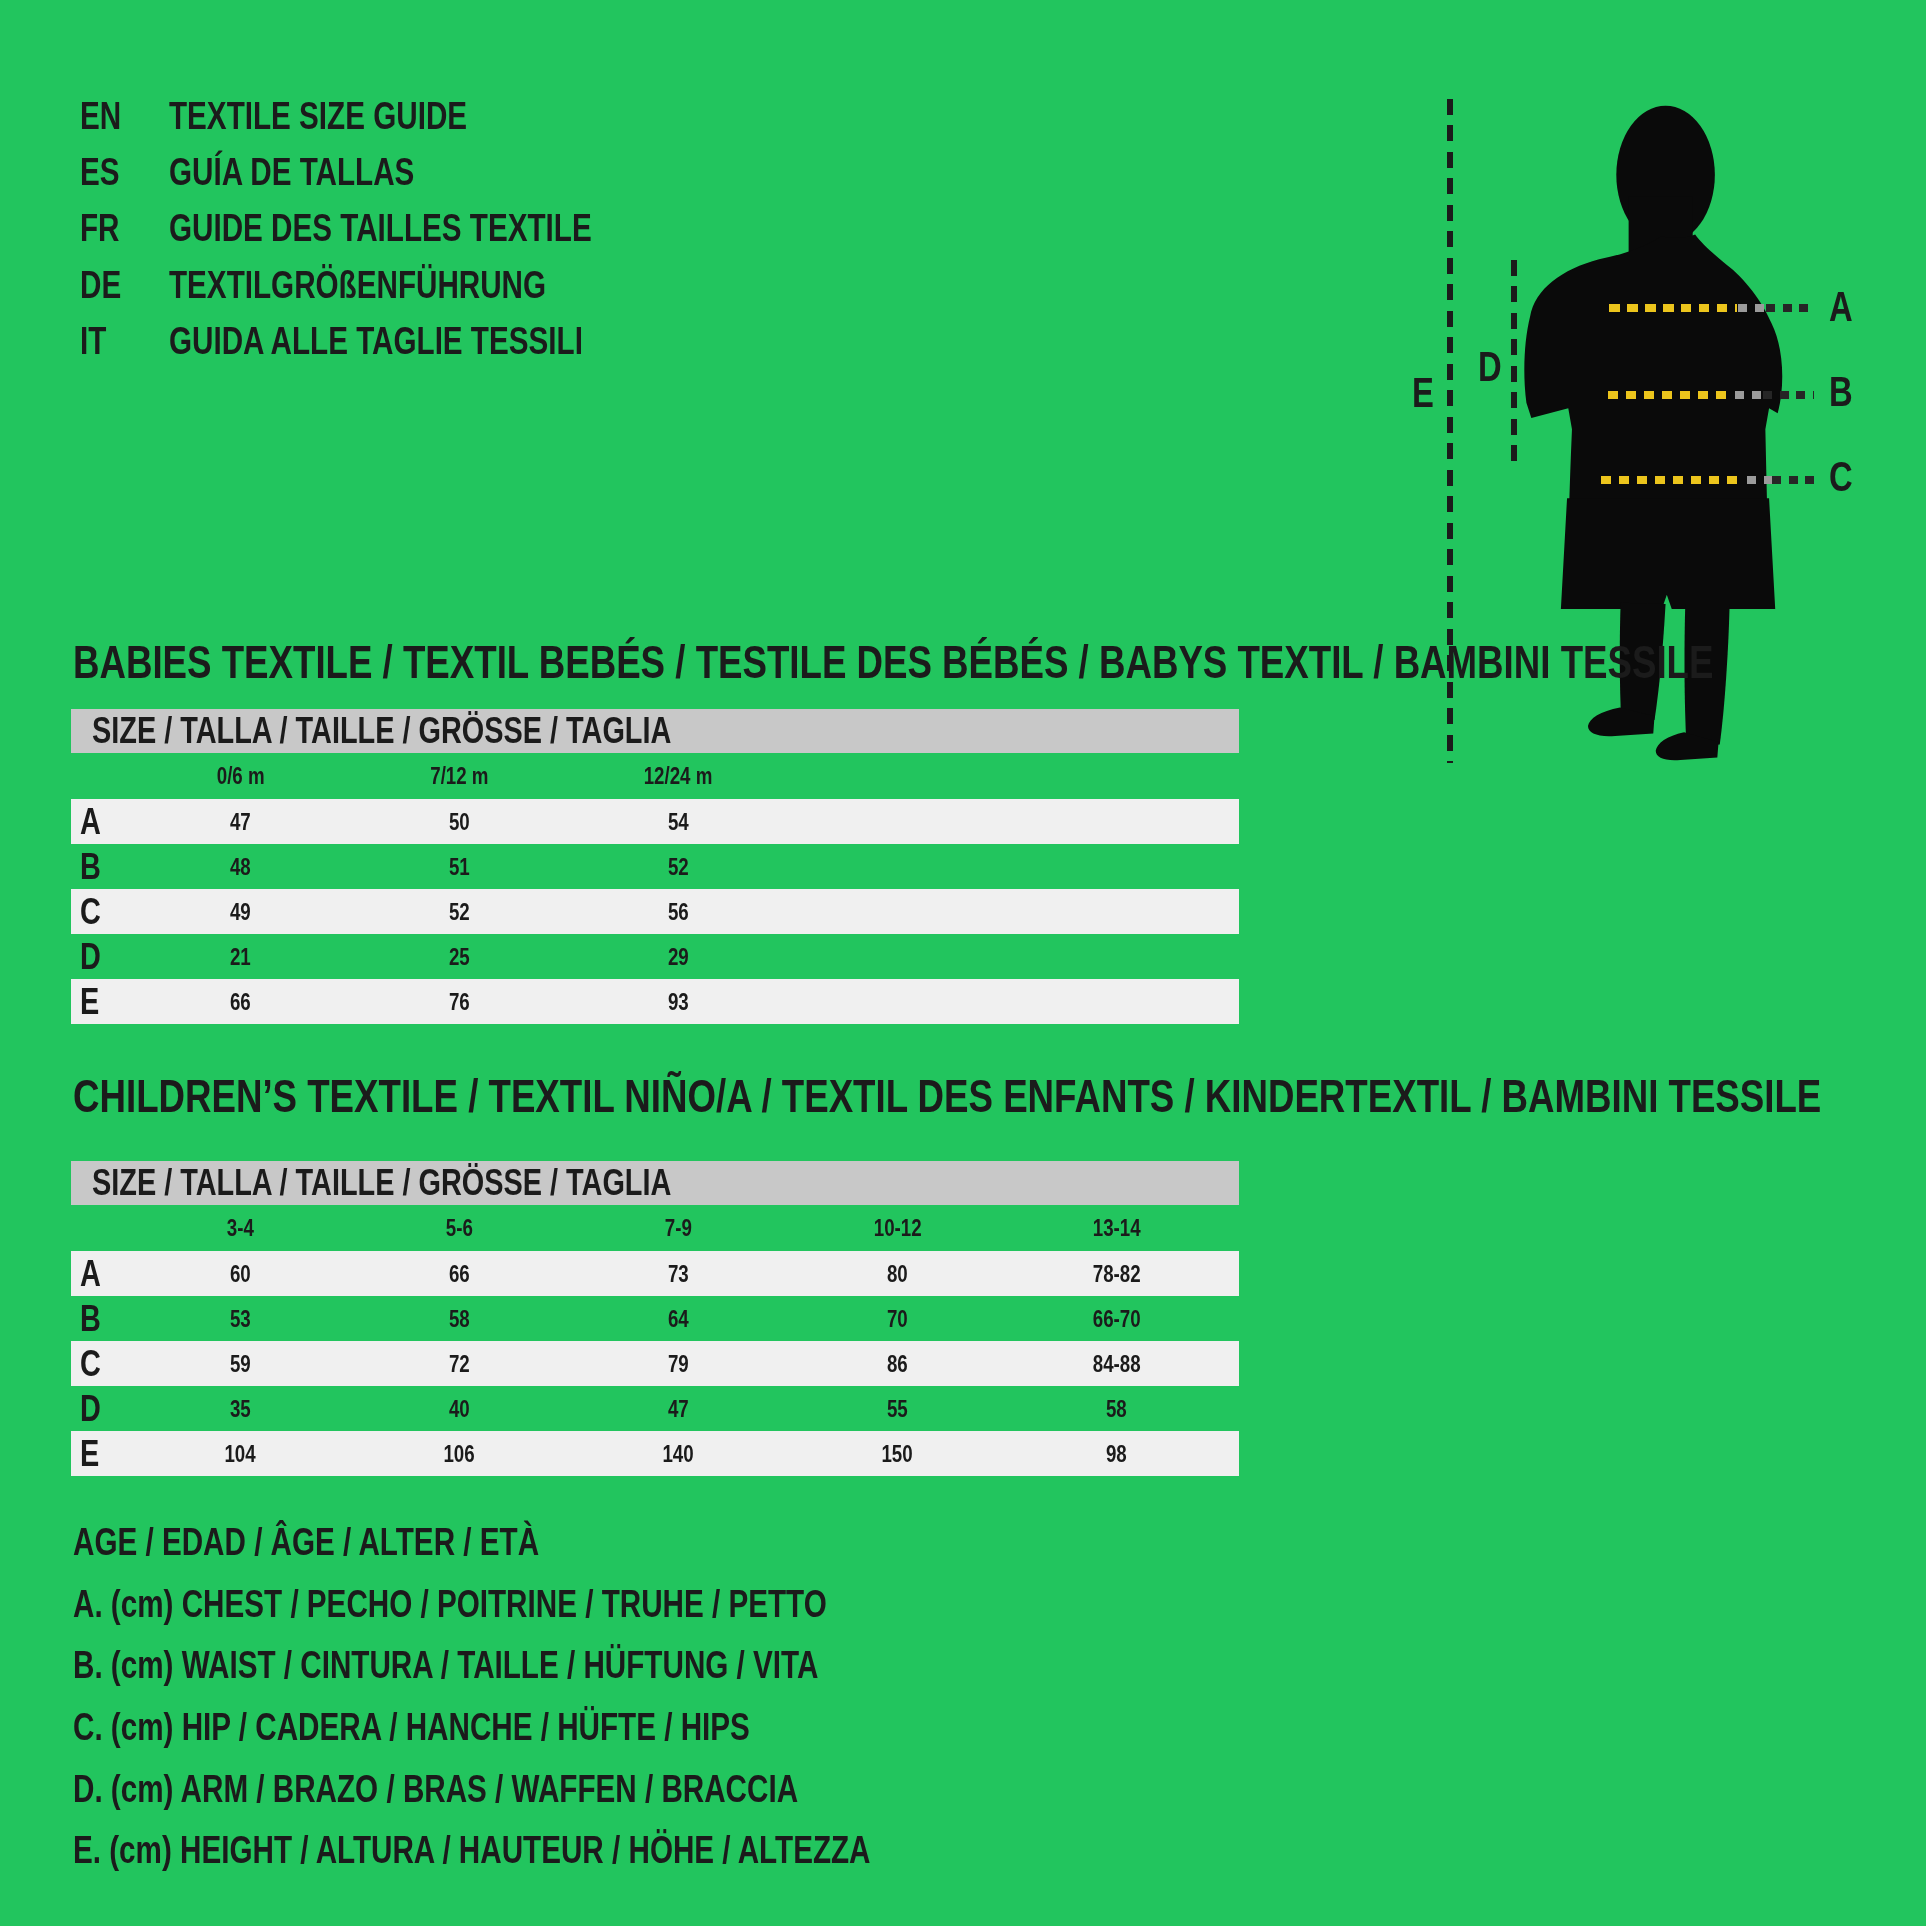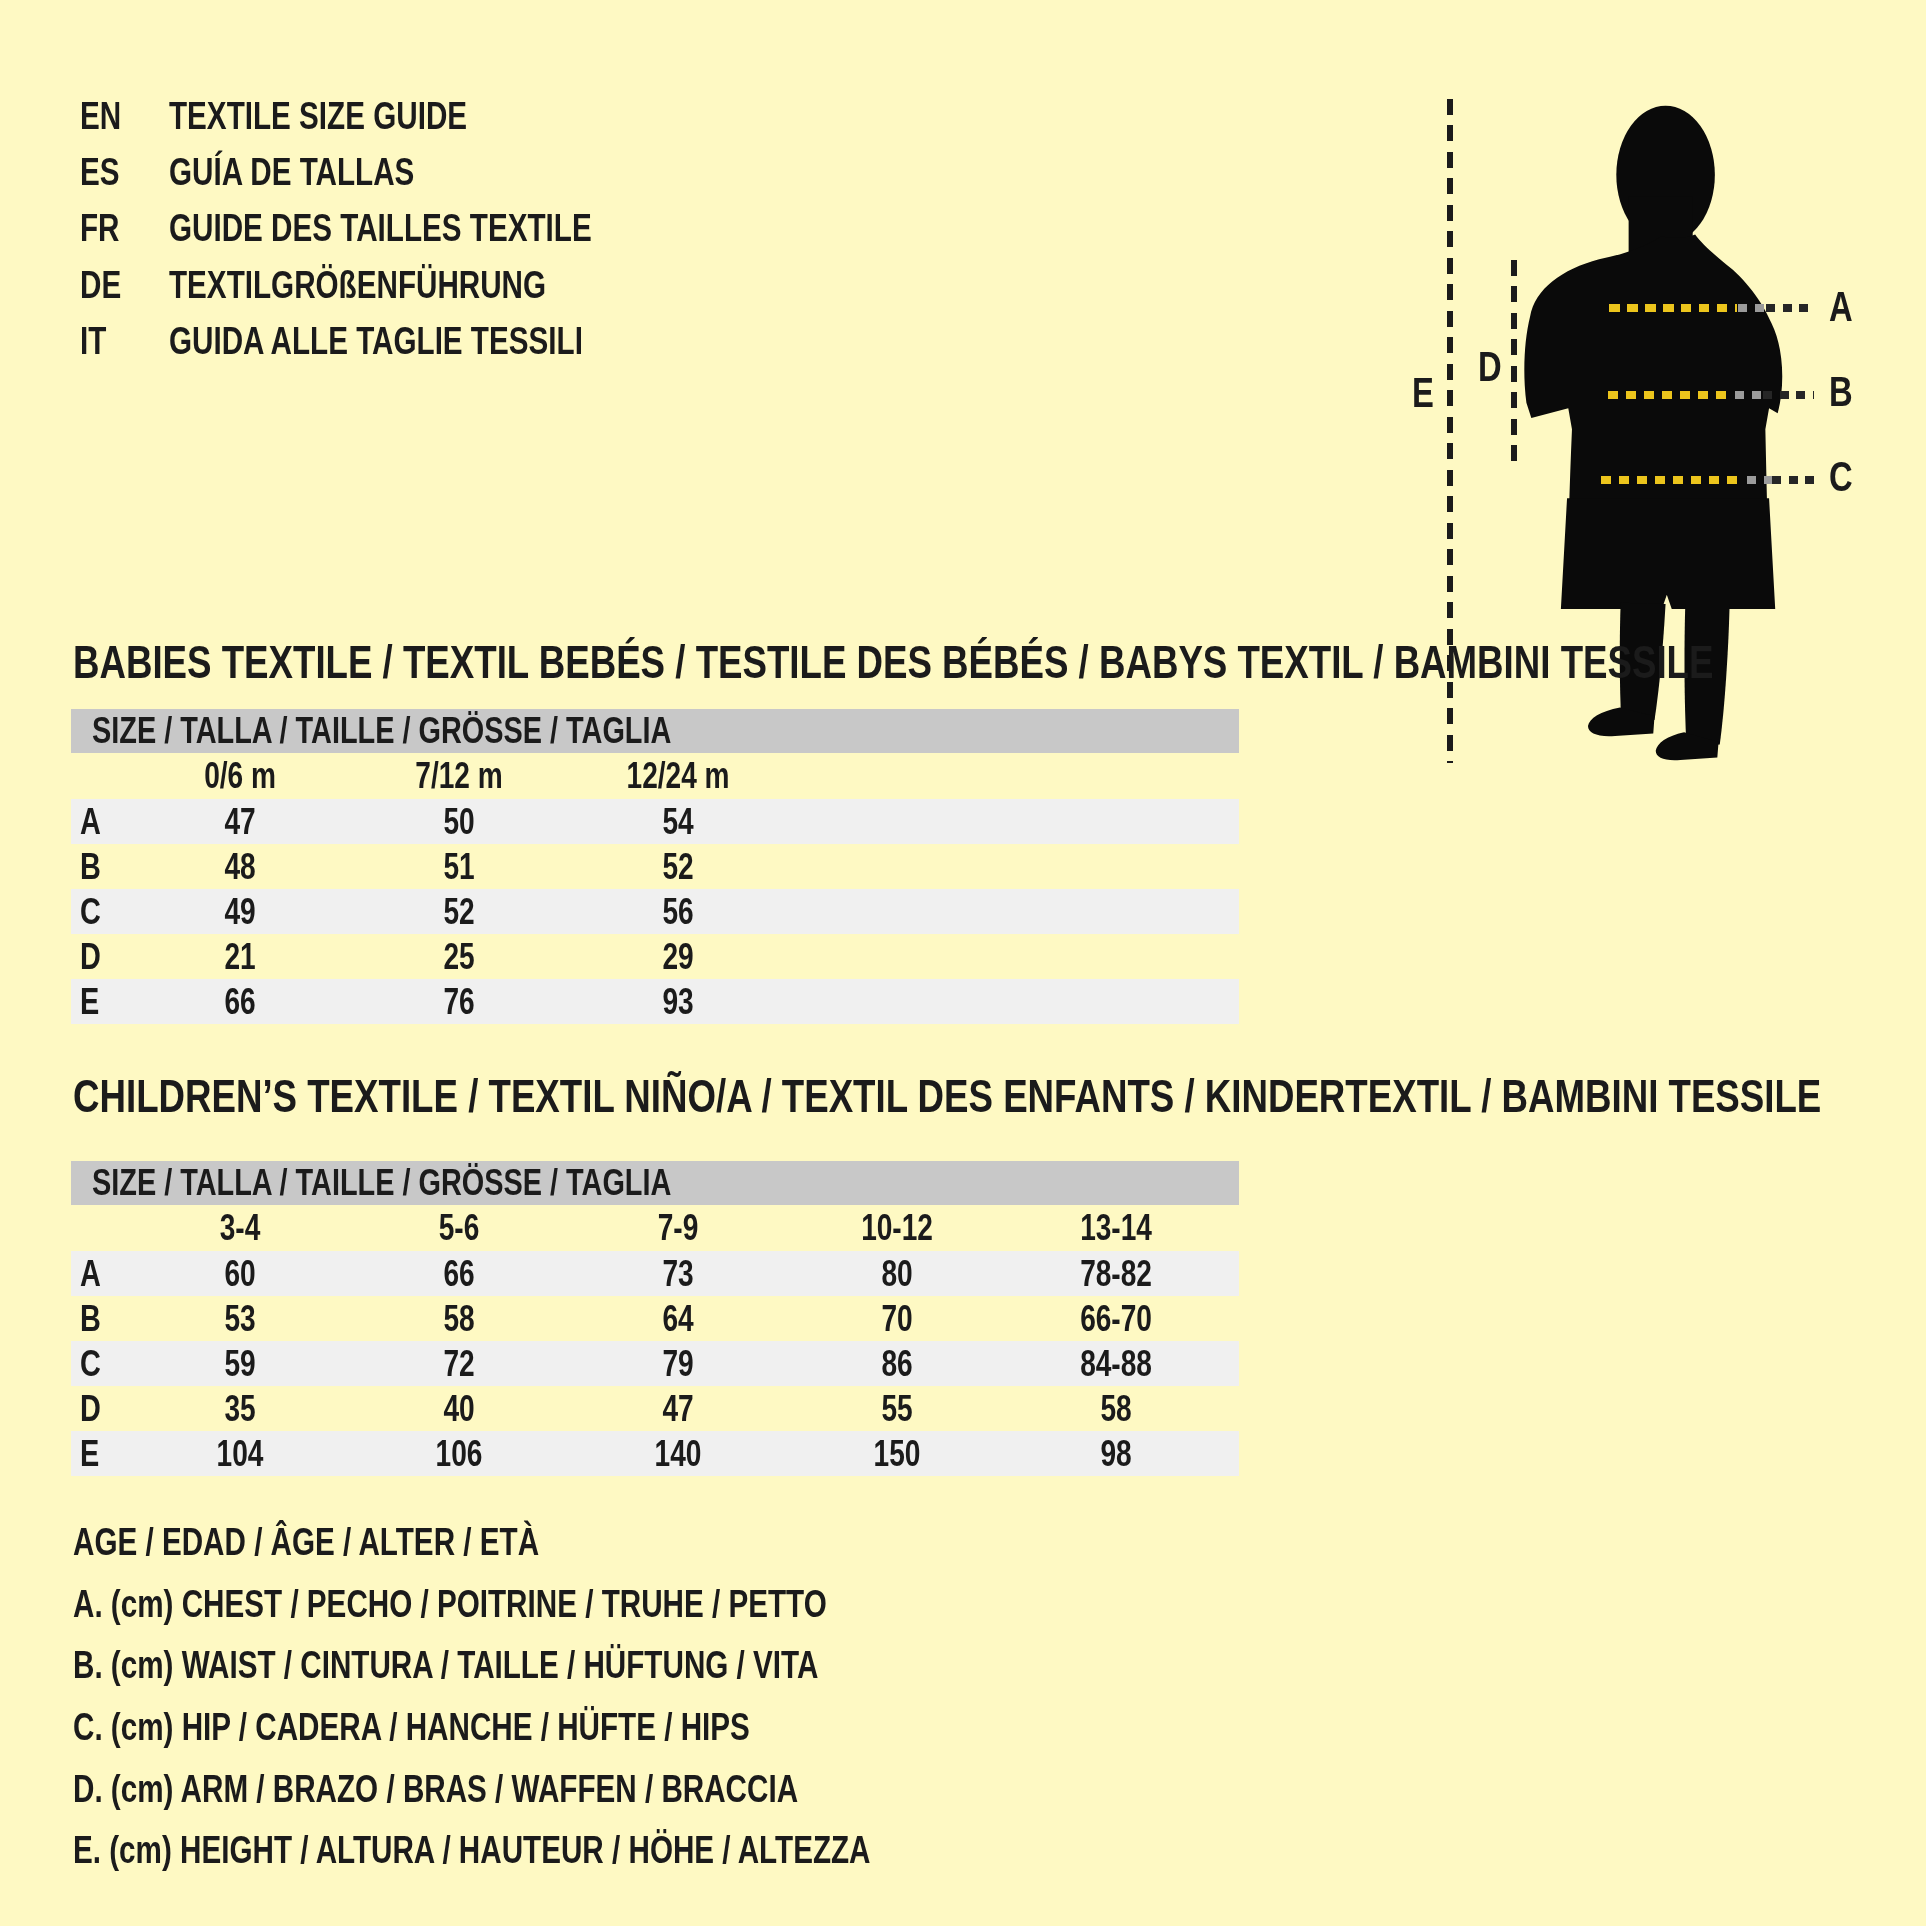--- a/index.html
+++ b/index.html
@@ -1,19 +1,19 @@
 <!DOCTYPE html>
 <html style="font-size:10px"><head>
 <meta charset="utf-8">
 <style>
   html,body { margin:0; padding:0; background:#ffffff; }
   .page {
     position:relative;
     width:1926px; height:1926px;
-    background:#fef9c3;
+    background:#22c55e;
     font-family:"Liberation Sans", sans-serif;
     color:#1b1b1b;
     overflow:hidden;
   }
   
   .cz  { display:inline-block; transform:scaleX(.78); transform-origin:0 50%; white-space:nowrap; font-weight:700; }
   .czc { display:inline-block; transform:scaleX(.78); transform-origin:50% 50%; white-space:nowrap; font-weight:700; }
 
   
   .lang-row { position:absolute; left:80px; height:38px; font-size:38px; line-height:38px; }
@@ -35,21 +35,21 @@
   #silhouette { position:absolute; left:1519px; top:104px; }
 
   
   .section-title { position:absolute; left:73px; font-size:47px; line-height:38px;text-align:center; }
   .table { position:absolute; left:71px; width:1168px; }
   .sizebar { height:44px; background:#c8c8c8; display:flex; align-items:center; padding-left:21px; box-sizing:border-box; font-size:37px; }
   .colhead, .trow { display:flex; height:46px; }
   .trow { height:45px; }
   .trow.shade { background:#f0f0f0; }
   .lblcol { width:60px; box-sizing:border-box; padding-left:9.2px; display:flex; align-items:center; font-size:37px; }
-  .col { width:219px; display:flex; align-items:center; justify-content:center; font-size:36px; }
+  .col { width:219px; display:flex; align-items:center; justify-content:center; font-size:24px; }
 
   
   .legend-line { position:absolute; left:73px; font-size:38px; line-height:38px; }
 </style>
 </head>
 <body>
 
 <div class="page">
 
   <div>

